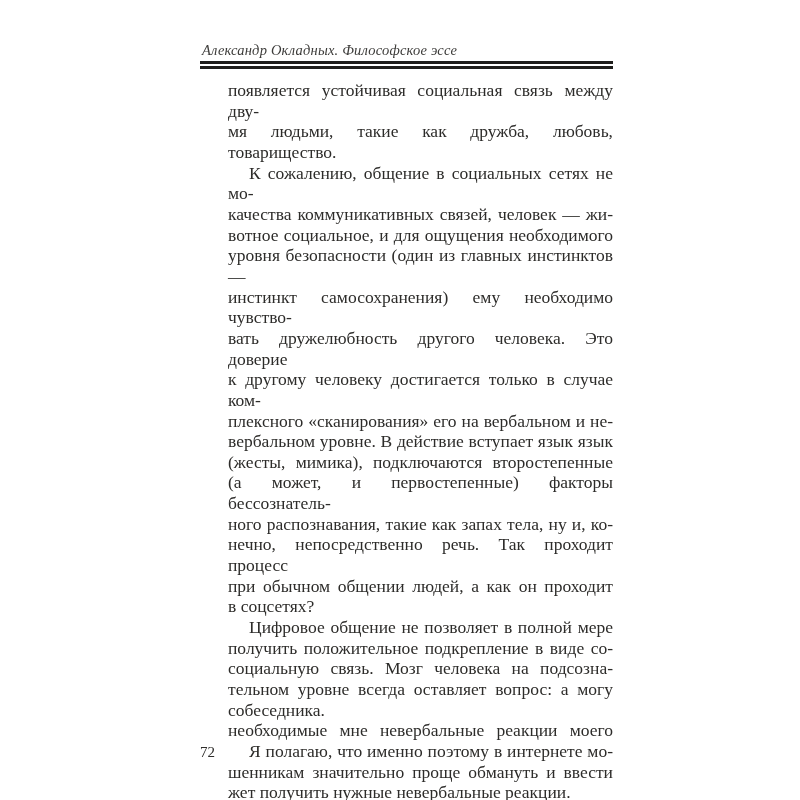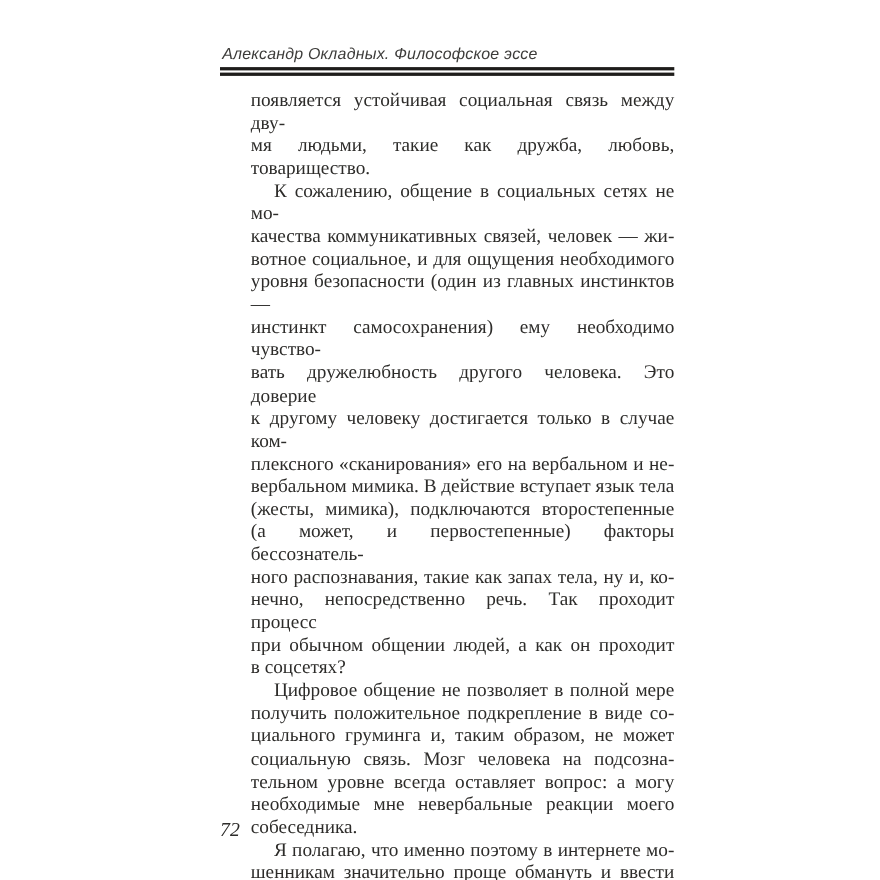--- a/index.html
+++ b/index.html
@@ -18,21 +18,21 @@
     position: absolute;
     left: 200px;
     top: 0;
     width: 413px;
     height: 800px;
   }
   .running-header {
     position: absolute;
     left: 2px;
     top: 42px;
-    font-family: Liberation Sans, sans-serif;
+    font-family: Liberation Serif, serif;
     font-style: italic;
     font-size: 14.5px;
     letter-spacing: 0.2px;
     color: #3d3c3a;
     white-space: nowrap;
   }
   .double-rule {
     position: absolute;
     left: 0;
     top: 61px;
@@ -61,56 +61,54 @@
     text-align-last: left;
   }
   .body-text .line.indent {
     text-indent: 21px;
   }
   .page-number {
     position: absolute;
     left: 0;
     top: 744px;
     font-family: "Liberation Serif", "DejaVu Serif", serif;
-    font-size: 18px;
+    font-size: 15px;
     color: #2d2c2a;
-    font-style: italic;
   }
 </style>
 </head>
 <body>
 
 <div class="page">
   <div class="column">
     <div class="running-header">Александр Окладных. Философское эссе</div>
     <div class="double-rule"></div>
     <div class="body-text" id="body-text">
         <div class="line">появляется устойчивая социальная связь между дву-</div>
         <div class="line eop">мя людьми, такие как дружба, любовь, товарищество.</div>
         <div class="line indent">К сожалению, общение в социальных сетях не мо-</div>
         <div class="line">качества коммуникативных связей, человек — жи-</div>
         <div class="line">вотное социальное, и для ощущения необходимого</div>
         <div class="line">уровня безопасности (один из главных инстинктов —</div>
         <div class="line">инстинкт самосохранения) ему необходимо чувство-</div>
         <div class="line">вать дружелюбность другого человека. Это доверие</div>
         <div class="line">к другому человеку достигается только в случае ком-</div>
         <div class="line">плексного «сканирования» его на вербальном и не-</div>
-        <div class="line">вербальном мимика. В действие вступает язык тела</div>
+        <div class="line">вербальном уровне. В действие вступает язык язык</div>
         <div class="line">(жесты, мимика), подключаются второстепенные</div>
         <div class="line">(а может, и первостепенные) факторы бессознатель-</div>
         <div class="line">ного распознавания, такие как запах тела, ну и, ко-</div>
         <div class="line">нечно, непосредственно речь. Так проходит процесс</div>
         <div class="line">при обычном общении людей, а как он проходит</div>
         <div class="line eop">в соцсетях?</div>
         <div class="line indent">Цифровое общение не позволяет в полной мере</div>
         <div class="line">получить положительное подкрепление в виде со-</div>
-        <div class="line">циального груминга и, таким образом, не может</div>
         <div class="line">социальную связь. Мозг человека на подсозна-</div>
         <div class="line">тельном уровне всегда оставляет вопрос: а могу</div>
+        <div class="line eop">собеседника.</div>
         <div class="line">необходимые мне невербальные реакции моего</div>
-        <div class="line eop">собеседника.</div>
         <div class="line indent">Я полагаю, что именно поэтому в интернете мо-</div>
         <div class="line">шенникам значительно проще обмануть и ввести</div>
         <div class="line eop">жет получить нужные невербальные реакции.</div>
       </div>
     <div class="page-number">72</div>
   </div>
 </div>
 
 </body></html>

